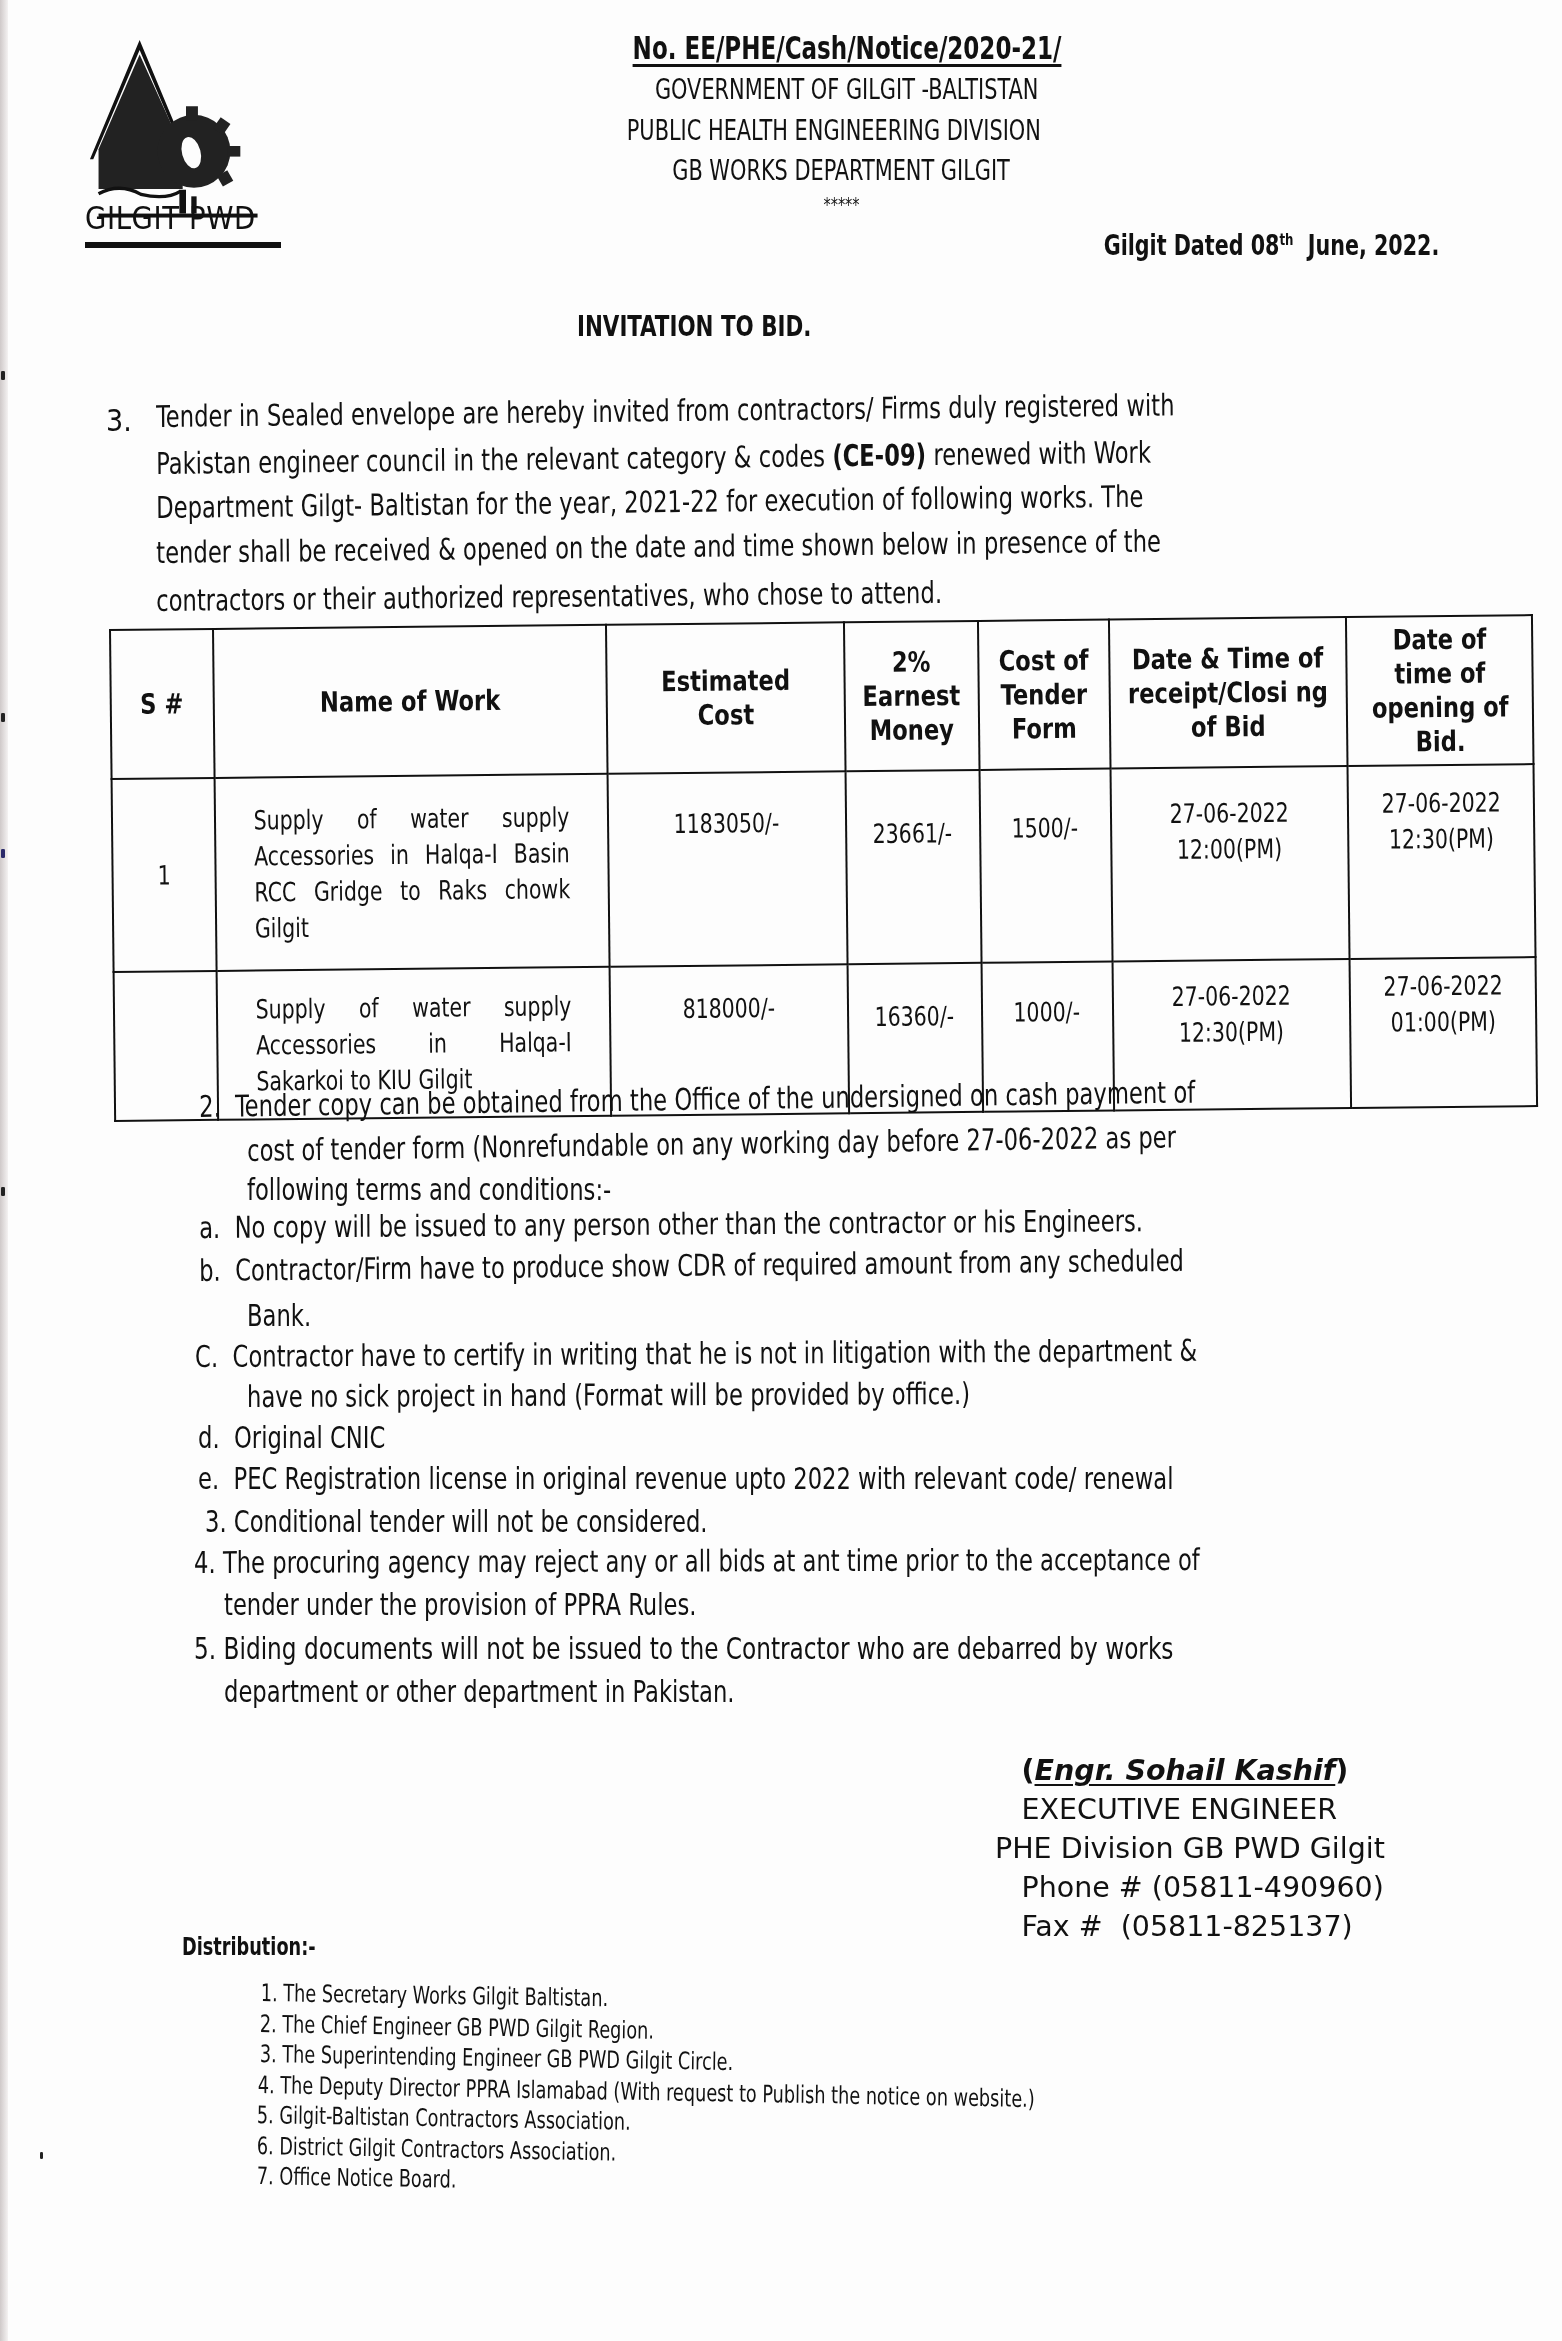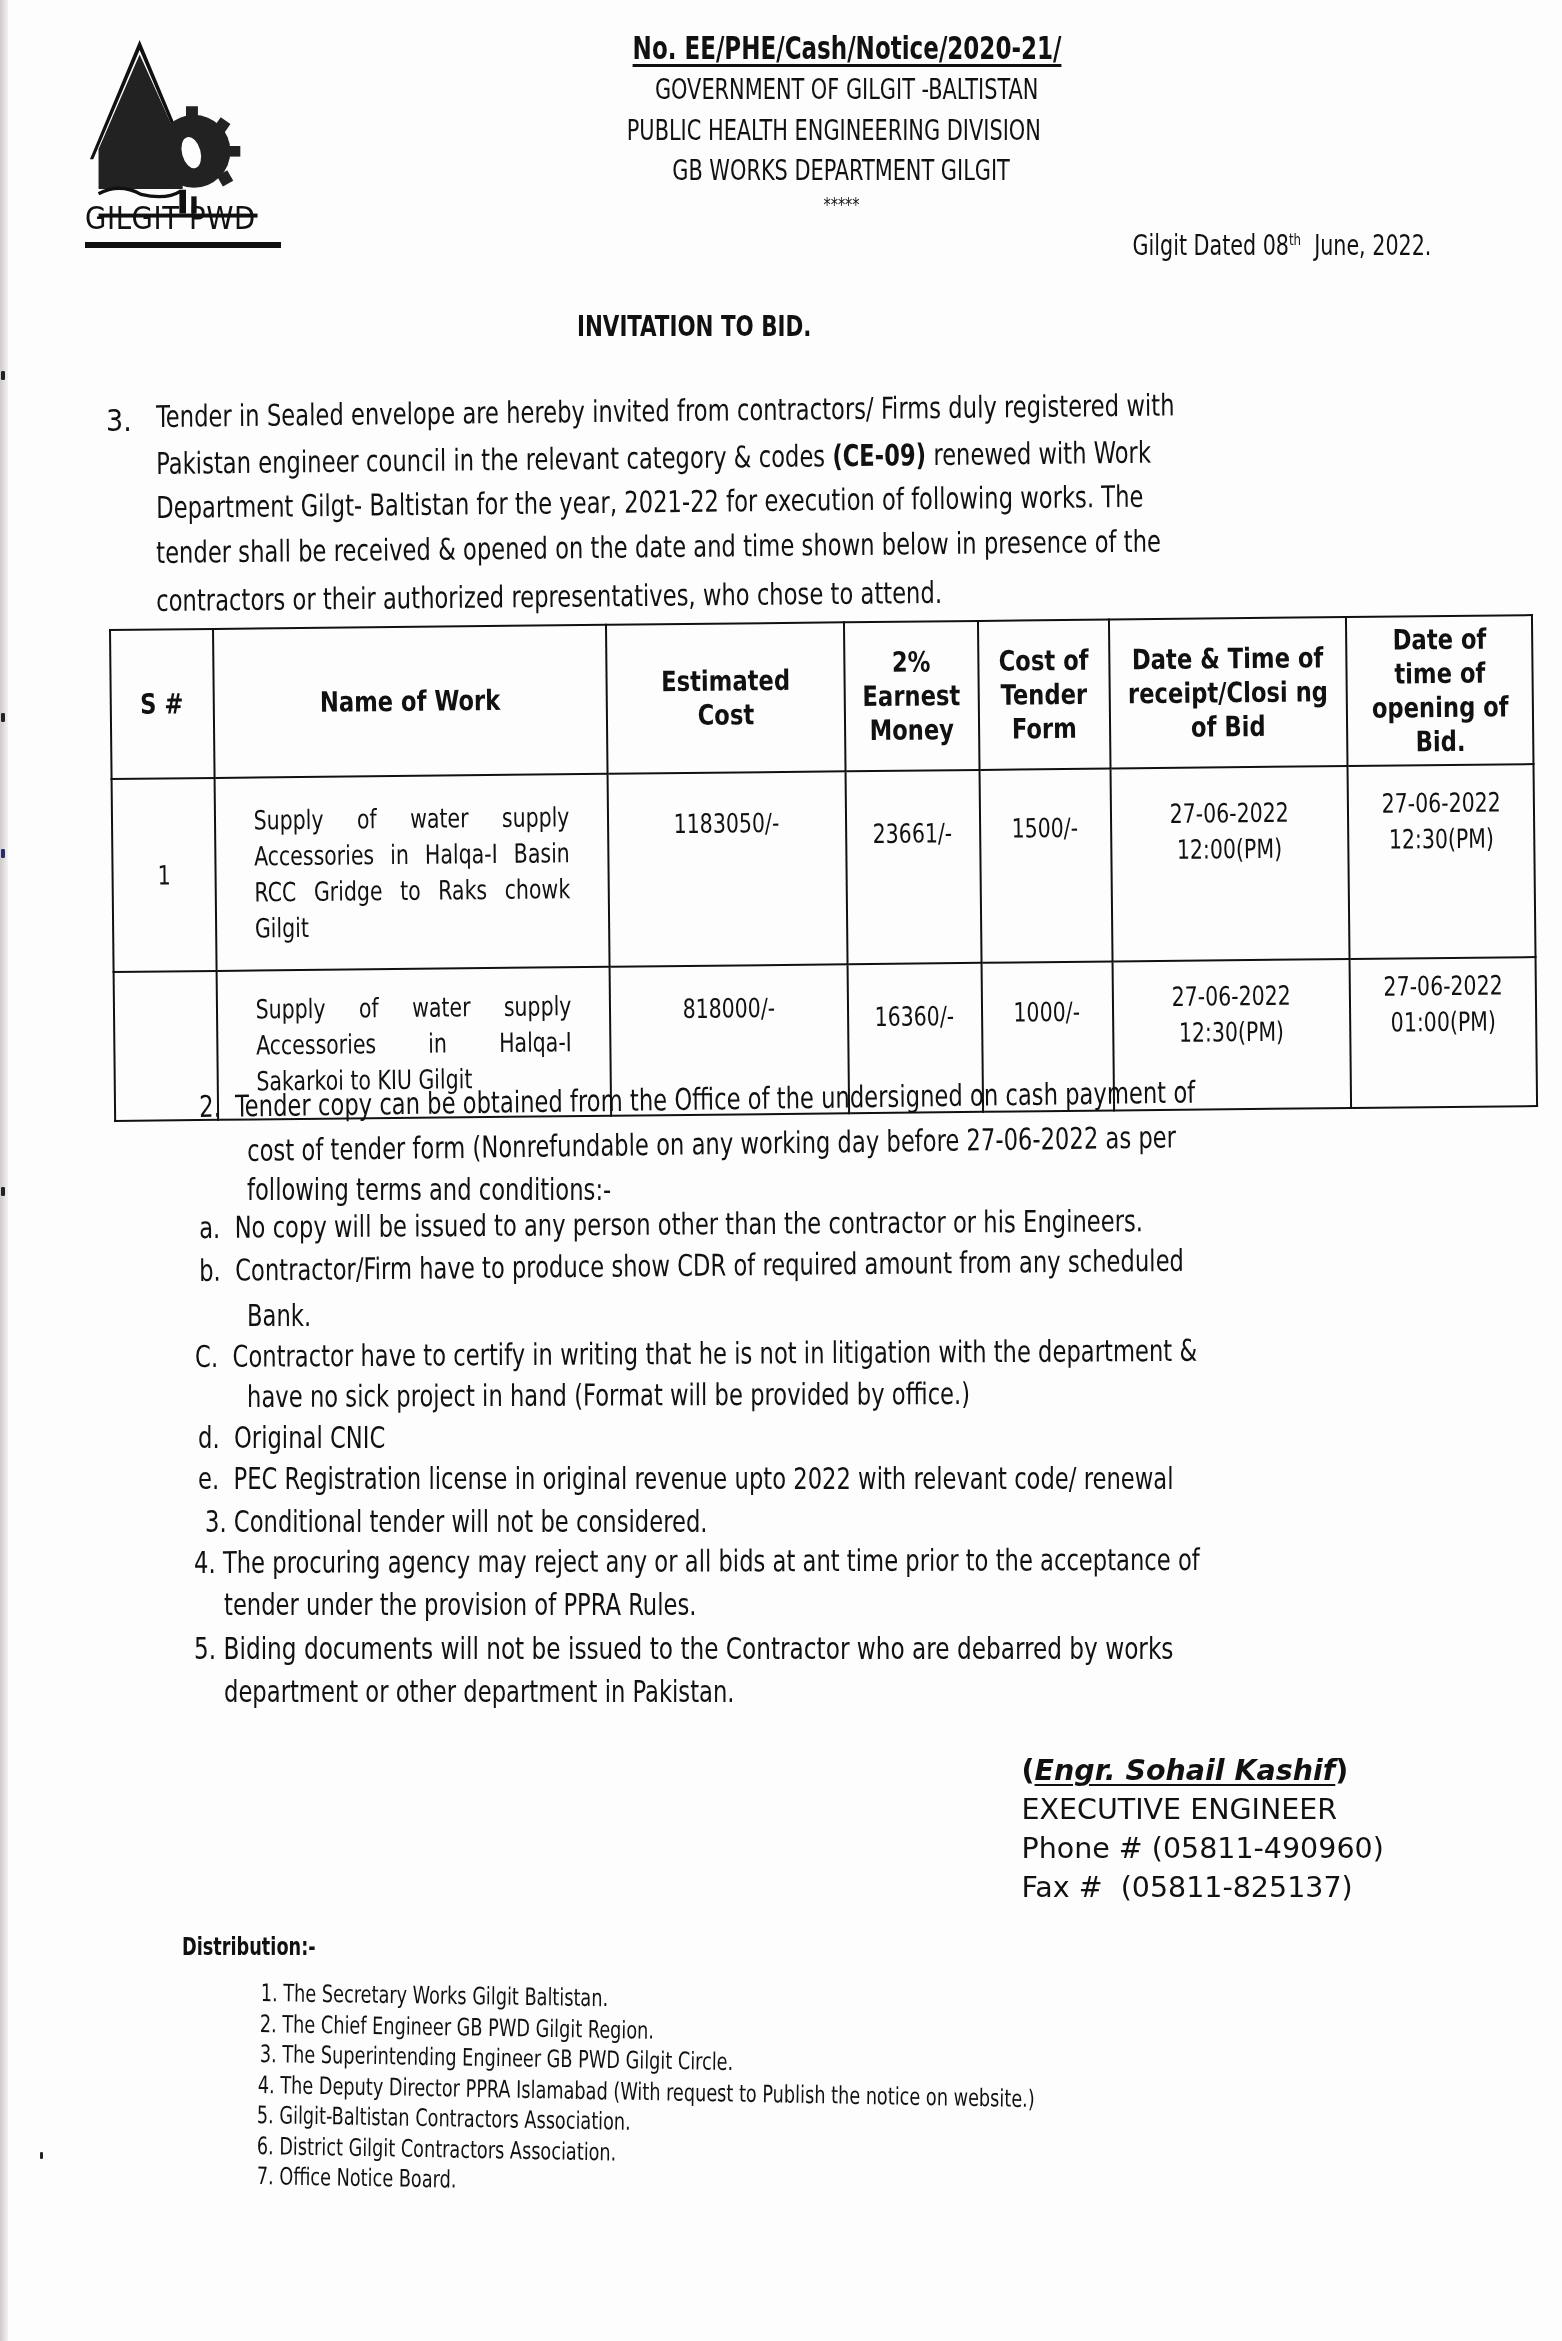--- a/index.html
+++ b/index.html
@@ -17,21 +17,21 @@
   .logo-underline { position:absolute; left:85px; top:242px; width:196px; height:6px; background:#111; }
 
   
   .hdr { position:absolute; left:0; width:1562px; text-align:center; }
   .hdr span { display:inline-block; transform:scaleX(0.8); }
   .ref { top:29px; font-size:32px; font-weight:bold; }
   .ref span { text-decoration:underline; text-decoration-thickness:2.7px; text-underline-offset:5.3px; }
   .hl { font-size:29px; }
   .stars { font-size:20px; top:192px; }
 
-  .date { position:absolute; right:131px; top:229px; font-size:28px; }
+  .date { position:absolute; right:123px; top:229px; font-size:28px;font-weight:bold; }
   .date span.inner { display:inline-block; transform:scaleX(0.82); transform-origin:right top; }
   .date sup { font-size:16px; }
 
   .title { position:absolute; left:577px; top:309px; font-size:29px; font-weight:bold;
            text-decoration:underline; text-decoration-thickness:2.7px; text-underline-offset:5.3px; }
   .title span { display:inline-block; transform:scaleX(0.82); transform-origin:left top; }
 
   
   .para { position:absolute; left:106px; top:378px; width:1333px; font-size:30px; line-height:48px; }
   .para .num { position:absolute; left:0; top:0; }
@@ -181,20 +181,21 @@
     <div class="t" style="left:8px;top:484px;transform:scaleX(0.84) rotate(-0.15deg)"><span>4.</span> <span>The procuring agency may reject any or all bids at ant time prior to the acceptance of</span></div>
     <div class="t" style="left:38px;top:526px;transform:scaleX(0.84)">tender under the provision of PPRA Rules.</div>
 
     <div class="t" style="left:8px;top:570px;transform:scaleX(0.86)"><span>5.</span> <span>Biding documents will not be issued to the Contractor who are debarred by works</span></div>
     <div class="t" style="left:38px;top:613px;transform:scaleX(0.84)">department or other department in Pakistan.</div>
   </div>
 
   <div class="sig">
     <div class="nm" style="margin-left:26.5px">(<u>Engr. Sohail Kashif</u>)</div>
     <div style="margin-left:26.5px">EXECUTIVE ENGINEER</div>
+    <div style="margin-left:0px">PHE Division GB PWD Gilgit</div>
     <div style="margin-left:26.5px">Phone # (05811-490960)</div>
     <div style="margin-left:26.5px;white-space:pre">Fax #  (05811-825137)</div>
   </div>
 
   <div class="dist-title"><span>Distribution:-</span></div>
   <div class="dist">
     <div class="d" style="left:4px;top:0px;transform:scaleX(0.82) rotate(0.7deg)">1. The Secretary Works Gilgit Baltistan.</div>
     <div class="d" style="left:2.7px;top:30.5px;transform:scaleX(0.82) rotate(0.8deg)">2. The Chief Engineer GB PWD Gilgit Region.</div>
     <div class="d" style="left:2.7px;top:61px;transform:scaleX(0.82) rotate(0.8deg)">3. The Superintending Engineer GB PWD Gilgit Circle.</div>
     <div class="d" style="left:1.3px;top:92px;transform:scaleX(0.82) rotate(0.85deg)">4. The Deputy Director PPRA Islamabad (With request to Publish the notice on website.)</div>

